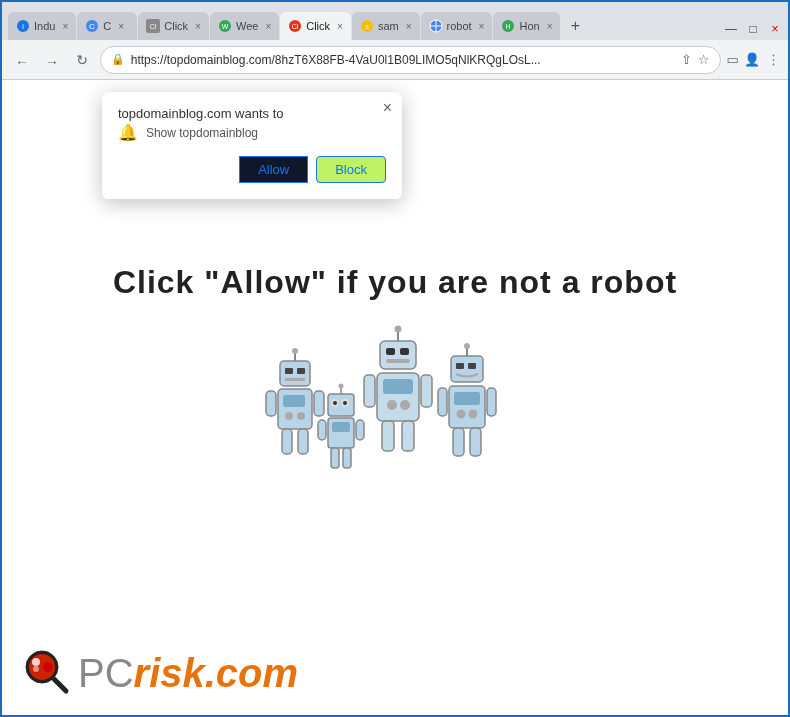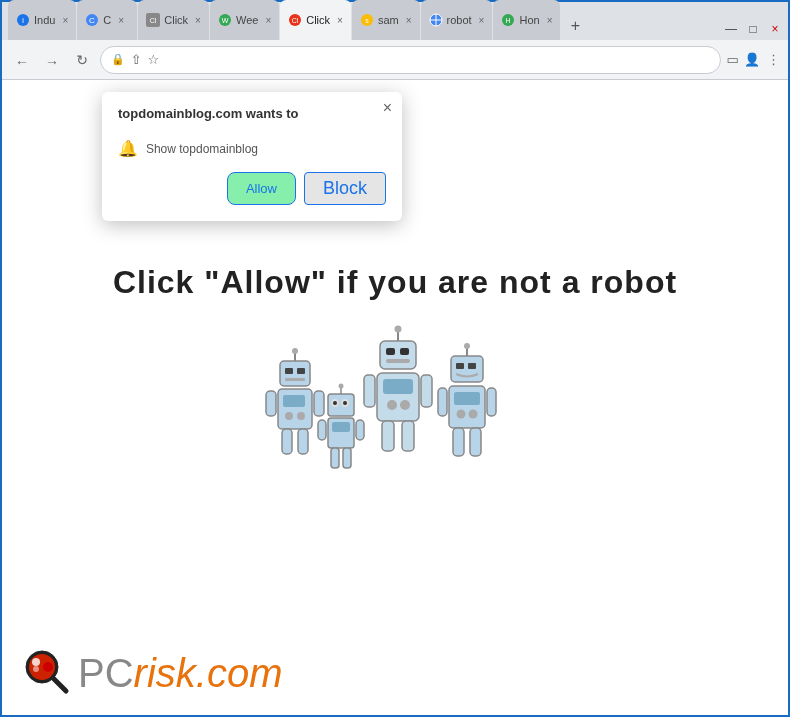--- a/index.html
+++ b/index.html
@@ -33,21 +33,21 @@
     }
 
     .tab {
       display: flex;
       align-items: center;
       padding: 4px 8px;
       background: #c8ccd2;
       border-radius: 6px 6px 0 0;
       font-size: 11px;
       color: #444;
-      height: 40px;
+      height: 28px;
       min-width: 60px;
       max-width: 130px;
       gap: 4px;
       cursor: pointer;
       position: relative;
     }
 
     .tab.active {
       background: #f1f3f4;
       color: #222;
@@ -239,22 +239,22 @@
       right: 10px;
       font-size: 16px;
       color: #666;
       cursor: pointer;
       line-height: 1;
     }
 
     .popup-title {
       font-size: 13px;
       color: #333;
-      font-weight: 700;
-      margin-bottom: 18px;
+      font-weight: 400;
+      margin-bottom: 2px;
     }
 
     .popup-permission {
       display: flex;
       align-items: center;
       gap: 8px;
       margin-bottom: 14px;
     }
 
     .bell-icon {
@@ -269,34 +269,34 @@
 
     .popup-buttons {
       display: flex;
       gap: 8px;
       justify-content: flex-end;
     }
 
     .btn-allow {
       padding: 5px 18px;
       border: 1px solid #1a73e8;
-      background: #86efac;
+      background: #0f172a;
       color: #1a73e8;
-      border-radius: 8px;
+      border-radius: 0;
       font-size: 13px;
       cursor: pointer;
     }
 
     .btn-block {
       padding: 5px 18px;
       border: 1px solid #1a73e8;
-      background: #e5e5e5;
+      background: #bef264;
       color: #1a73e8;
       border-radius: 4px;
-      font-size: 18px;
+      font-size: 13px;
       cursor: pointer;
     }
 
     .favicon-svg {
       width: 14px;
       height: 14px;
     }
   </style>
 </head>
 <body>
@@ -395,20 +395,21 @@
     </div>
   </div>
 
   <div class="address-bar-row">
     <div class="nav-btn">←</div>
     <div class="nav-btn">→</div>
     <div class="nav-btn">↻</div>
 
     <div class="address-field">
       <span class="lock-icon">🔒</span>
+      <span class="address-text">https://topdomainblog.com/8hzT6X88FB-4VaU0l1B09LIMO5qNlKRQgLOsL...</span>
       <div class="address-icons">
         <span class="addr-icon">⇧</span>
         <span class="addr-icon">☆</span>
       </div>
     </div>
 
     <div class="toolbar-icons">
       <span class="addr-icon">▭</span>
       <span class="addr-icon">👤</span>
       <span class="addr-icon">⋮</span>
@@ -506,21 +507,21 @@
       <div class="pcrisk-logo">
         <svg class="pcrisk-magnifier" viewBox="0 0 52 52">
           <circle cx="20" cy="20" r="16" fill="#222" stroke="#222" stroke-width="1"></circle>
           <circle cx="20" cy="20" r="13" fill="#cc2200"></circle>
           <circle cx="14" cy="15" r="4" fill="white" opacity="0.8"></circle>
           <circle cx="26" cy="20" r="5" fill="#cc0000"></circle>
           <line x1="31" y1="31" x2="44" y2="44" stroke="#222" stroke-width="5" stroke-linecap="round"></line>
           <circle cx="14" cy="22" r="3" fill="#fff" opacity="0.5"></circle>
         </svg>
         <div>
-          <span style="font-size:40px; font-weight:normal; color:#888; font-family:Arial, sans-serif;">PC</span><span style="font-size:40px; font-weight:normal; color:#e8720c; font-family:Arial, sans-serif; font-style:italic;">risk.com</span>
+          <span style="font-size:40px; font-weight:normal; color:#888; font-family:Arial, sans-serif;">PC</span><span style="font-size:40px; font-weight:bold; color:#e8720c; font-family:Arial, sans-serif; font-style:italic;">risk.com</span>
         </div>
       </div>
 
       <div class="notification-popup">
         <span class="popup-close">×</span>
         <div class="popup-title">topdomainblog.com wants to</div>
         <div class="popup-permission">
           <span class="bell-icon">🔔</span>
           <span class="permission-label">Show topdomainblog</span>
         </div>

